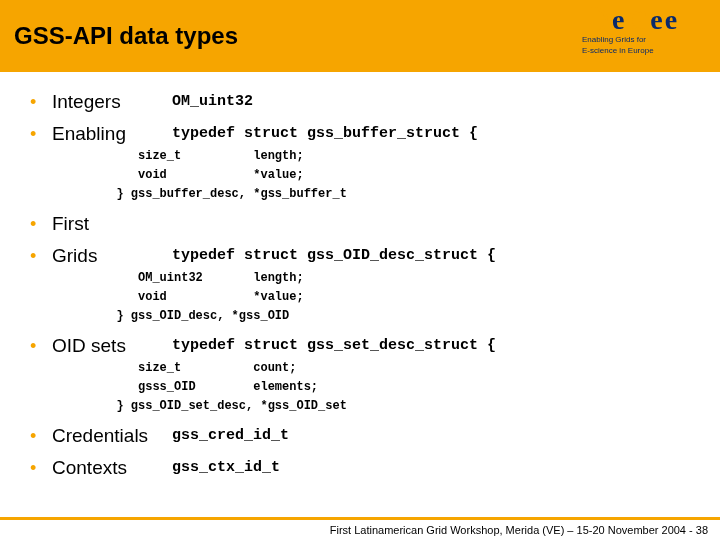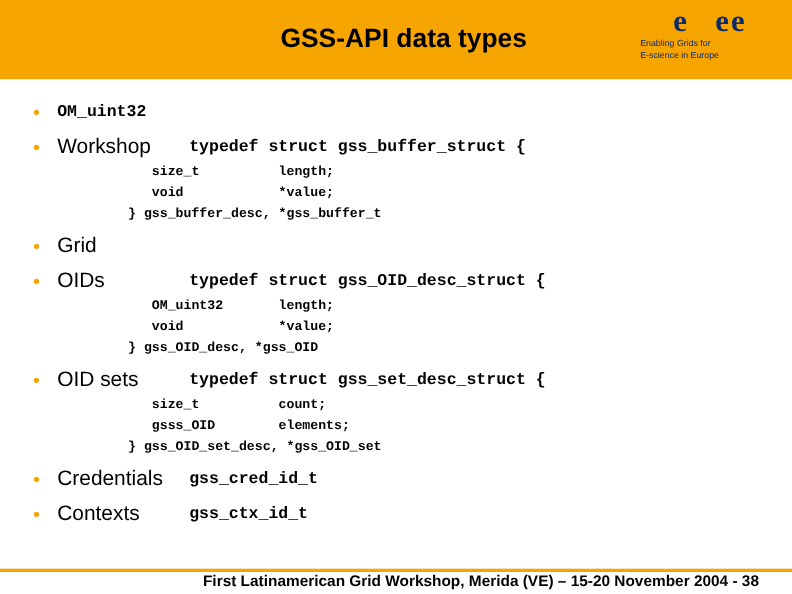--- a/index.html
+++ b/index.html
@@ -1,34 +1,34 @@
 <!DOCTYPE html>
 <html><head>
 <meta charset="utf-8">
 <style>
   * { margin:0; padding:0; box-sizing:border-box; }
   html,body { width:720px; height:540px; font-family:Arial,Helvetica,sans-serif; background:#fff; overflow:hidden; }
   .slide { width:720px; height:540px; position:relative; }
-  .titlebar { background:#f6a500; height:72px; display:flex; align-items:center; padding-left:14px;justify-content:center; }
+  .titlebar { background:#f6a500; height:72px; display:flex; align-items:center; padding-left:14px; }
   .titlebar h1 { font-size:24px; font-weight:bold; color:#000; }
   .logo { position:absolute; top:6px; right:10px; width:128px; height:68px; display:flex; flex-direction:column; align-items:flex-start; }
   .logo-mark { display:flex; align-items:center; gap:2px; }
   .logo-e { font-family:Georgia,serif; font-size:28px; font-weight:bold; color:#0a2a6b; line-height:1; }
   .logo-g { font-family:Georgia,serif; font-size:28px; font-weight:bold; color:#f6a500; line-height:1; }
   .logo-tag { font-size:8px; color:#0a2a6b; line-height:1.1; margin-top:2px;text-align:center; }
   .logo-swirl { width:26px; height:26px; border:3px solid #f6a500; border-radius:50%; border-left-color:transparent; border-bottom-color:transparent; transform:rotate(20deg); margin-right:2px; }
   .body { padding:18px 20px 0 30px; }
   .group { margin-bottom:8px; }
   .row { display:flex; align-items:flex-start; }
   .bullet { color:#f6a500; font-size:18px; line-height:24px; width:22px; flex-shrink:0; }
   .label { font-size:19px; color:#000; width:120px; flex-shrink:0; line-height:24px; }
   .code { font-family:"Courier New",monospace; font-size:15px; font-weight:bold; white-space:pre; color:#000; line-height:20px; padding-top:2px; }
   .codeblock { font-family:"Courier New",monospace; font-size:12px; font-weight:bold; white-space:pre; color:#000; line-height:19px; margin-left:72px; margin-top:1px; }
   .footerbar { position:absolute; bottom:20px; left:0; right:0; height:3px; background:#f6a500; }
-  .footertext { position:absolute; bottom:4px; right:30px; font-size:14px; font-weight:bold; color:#000; }
+  .footertext { position:absolute; bottom:4px; right:12px; font-size:11px; font-weight:normal; color:#000; }
 </style>
 </head>
 <body>
 
 <div class="slide">
 
   <div class="titlebar">
     <h1>GSS-API data types</h1>
   </div>
 
@@ -42,46 +42,47 @@
     </div>
     <div class="logo-tag">Enabling Grids for</div>
     <div class="logo-tag">E-science in Europe</div>
   </div>
 
   <div class="body">
 
     <div class="group">
       <div class="row">
         <span class="bullet">•</span>
+        <span class="label">Integers</span>
         <span class="code">OM_uint32</span>
       </div>
     </div>
 
     <div class="group">
       <div class="row">
         <span class="bullet">•</span>
-        <span class="label">Workshop</span>
+        <span class="label">Enabling</span>
         <span class="code">typedef struct gss_buffer_struct {</span>
       </div>
       <div class="codeblock">     size_t          length;
      void            *value;
   } gss_buffer_desc, *gss_buffer_t</div>
     </div>
 
     <div class="group">
       <div class="row">
         <span class="bullet">•</span>
-        <span class="label">Grid</span>
+        <span class="label">First</span>
       </div>
     </div>
 
     <div class="group">
       <div class="row">
         <span class="bullet">•</span>
-        <span class="label">OIDs</span>
+        <span class="label">Grids</span>
         <span class="code">typedef struct gss_OID_desc_struct {</span>
       </div>
       <div class="codeblock">     OM_uint32       length;
      void            *value;
   } gss_OID_desc, *gss_OID</div>
     </div>
 
     <div class="group">
       <div class="row">
         <span class="bullet">•</span>

